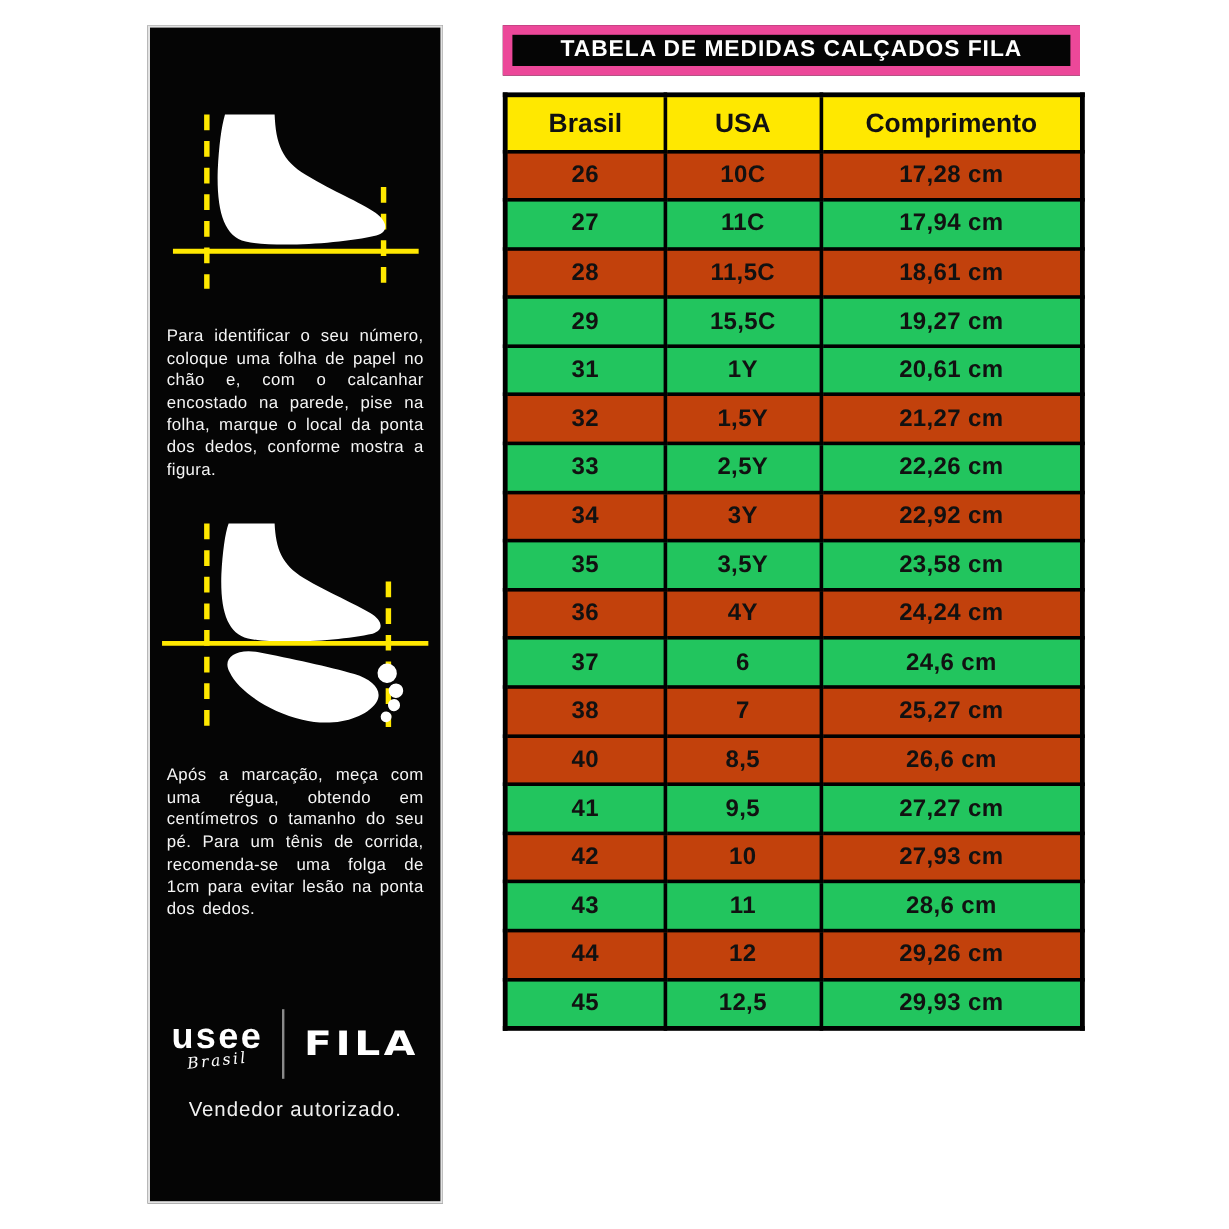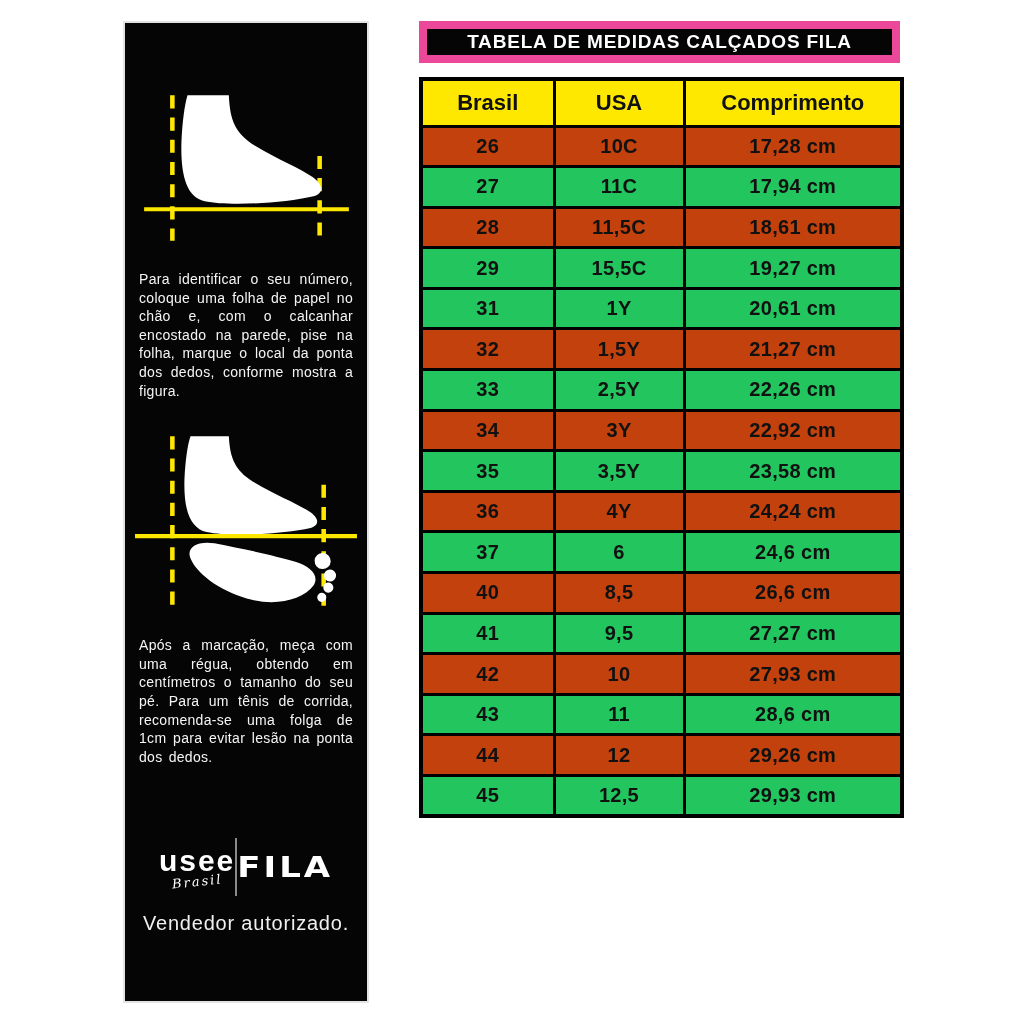--- a/index.html
+++ b/index.html
@@ -25,40 +25,40 @@
     width:214px; color:#f5f5f5;
     font-size:14px; line-height:18.6px;
     text-align:justify; letter-spacing:0.3px;
     word-spacing:2px;
   }
   .instructions-1 { margin-top:23px; }
   .instructions-2 { margin-top:26px; }
   .logo-row {
     margin-top:auto;
     display:flex; align-items:center; justify-content:center;
-    height:62px; flex:none;
+    gap:16px; height:62px; flex:none;
   }
   .usee-logo { display:flex; flex-direction:column; align-items:center; line-height:1; }
   .usee-word {
     color:#ffffff; font-weight:bold; font-size:30px;
     letter-spacing:2px; line-height:0.9;
   }
   .usee-sub {
     color:#ffffff; font-family:"DejaVu Serif", serif; font-style:italic;
     font-size:13px; transform:rotate(-6deg); margin-top:1px; letter-spacing:2px;
   }
   .logo-divider { width:2px; height:58px; background:#8a8a8a; flex:none; }
   .fila-logo {
     color:#ffffff; font-weight:bold; font-size:34px;
     letter-spacing:3px; transform:scaleY(0.82);
     font-family:"DejaVu Sans", sans-serif;
   }
   .vendor-text {
     margin-top:14px; margin-bottom:66px; flex:none;
-    color:#f0f0f0; font-size:20px; letter-spacing:0.8px;
+    color:#f0f0f0; font-size:17px; letter-spacing:0.8px;
   }
 
   
   .title-bar {
     position:absolute; left:419px; top:21px;
     width:481px; height:42px;
     background:#050505; border:8px solid #ec4899;
     display:flex; align-items:center; justify-content:center;
   }
   .title-bar span {
@@ -197,20 +197,25 @@
         <td>36</td>
         <td>4Y</td>
         <td>24,24 cm</td>
       </tr>
       <tr class="alt">
         <td>37</td>
         <td>6</td>
         <td>24,6 cm</td>
       </tr>
       <tr>
+        <td>38</td>
+        <td>7</td>
+        <td>25,27 cm</td>
+      </tr>
+      <tr>
         <td>40</td>
         <td>8,5</td>
         <td>26,6 cm</td>
       </tr>
       <tr class="alt">
         <td>41</td>
         <td>9,5</td>
         <td>27,27 cm</td>
       </tr>
       <tr>

